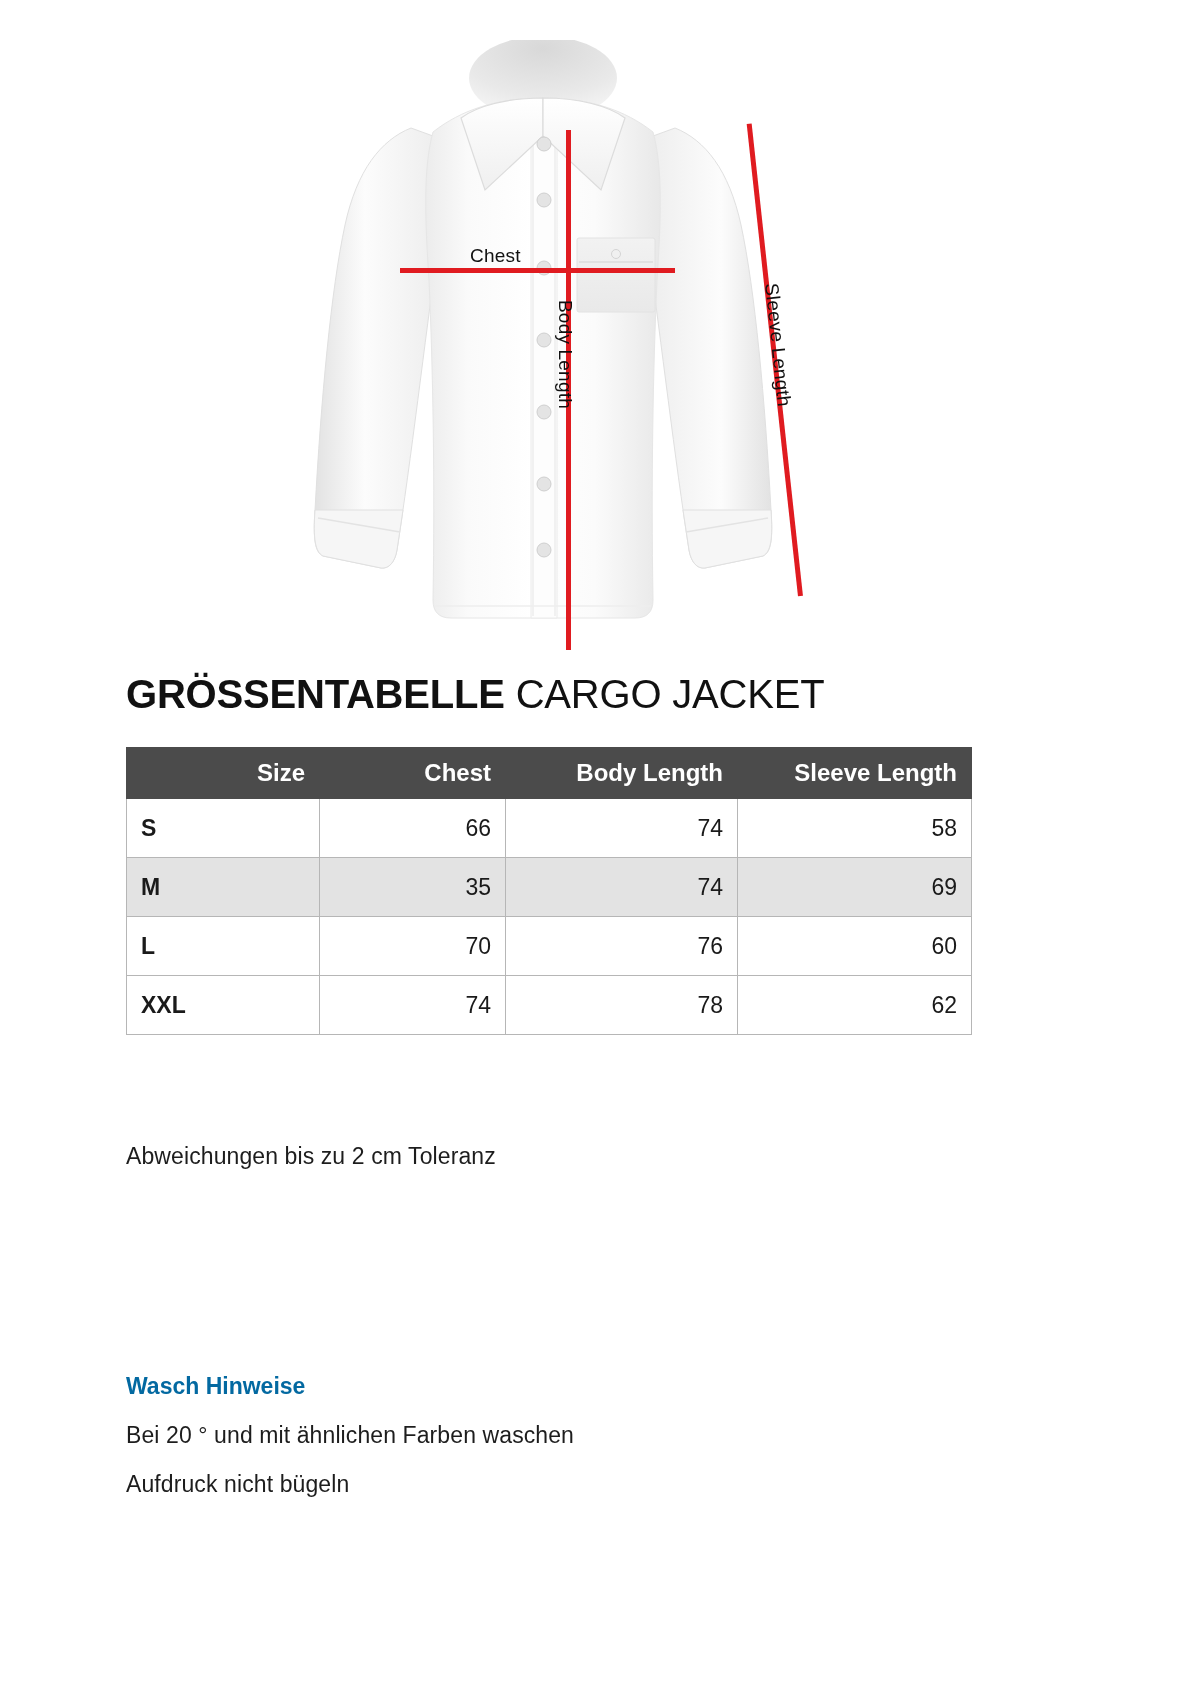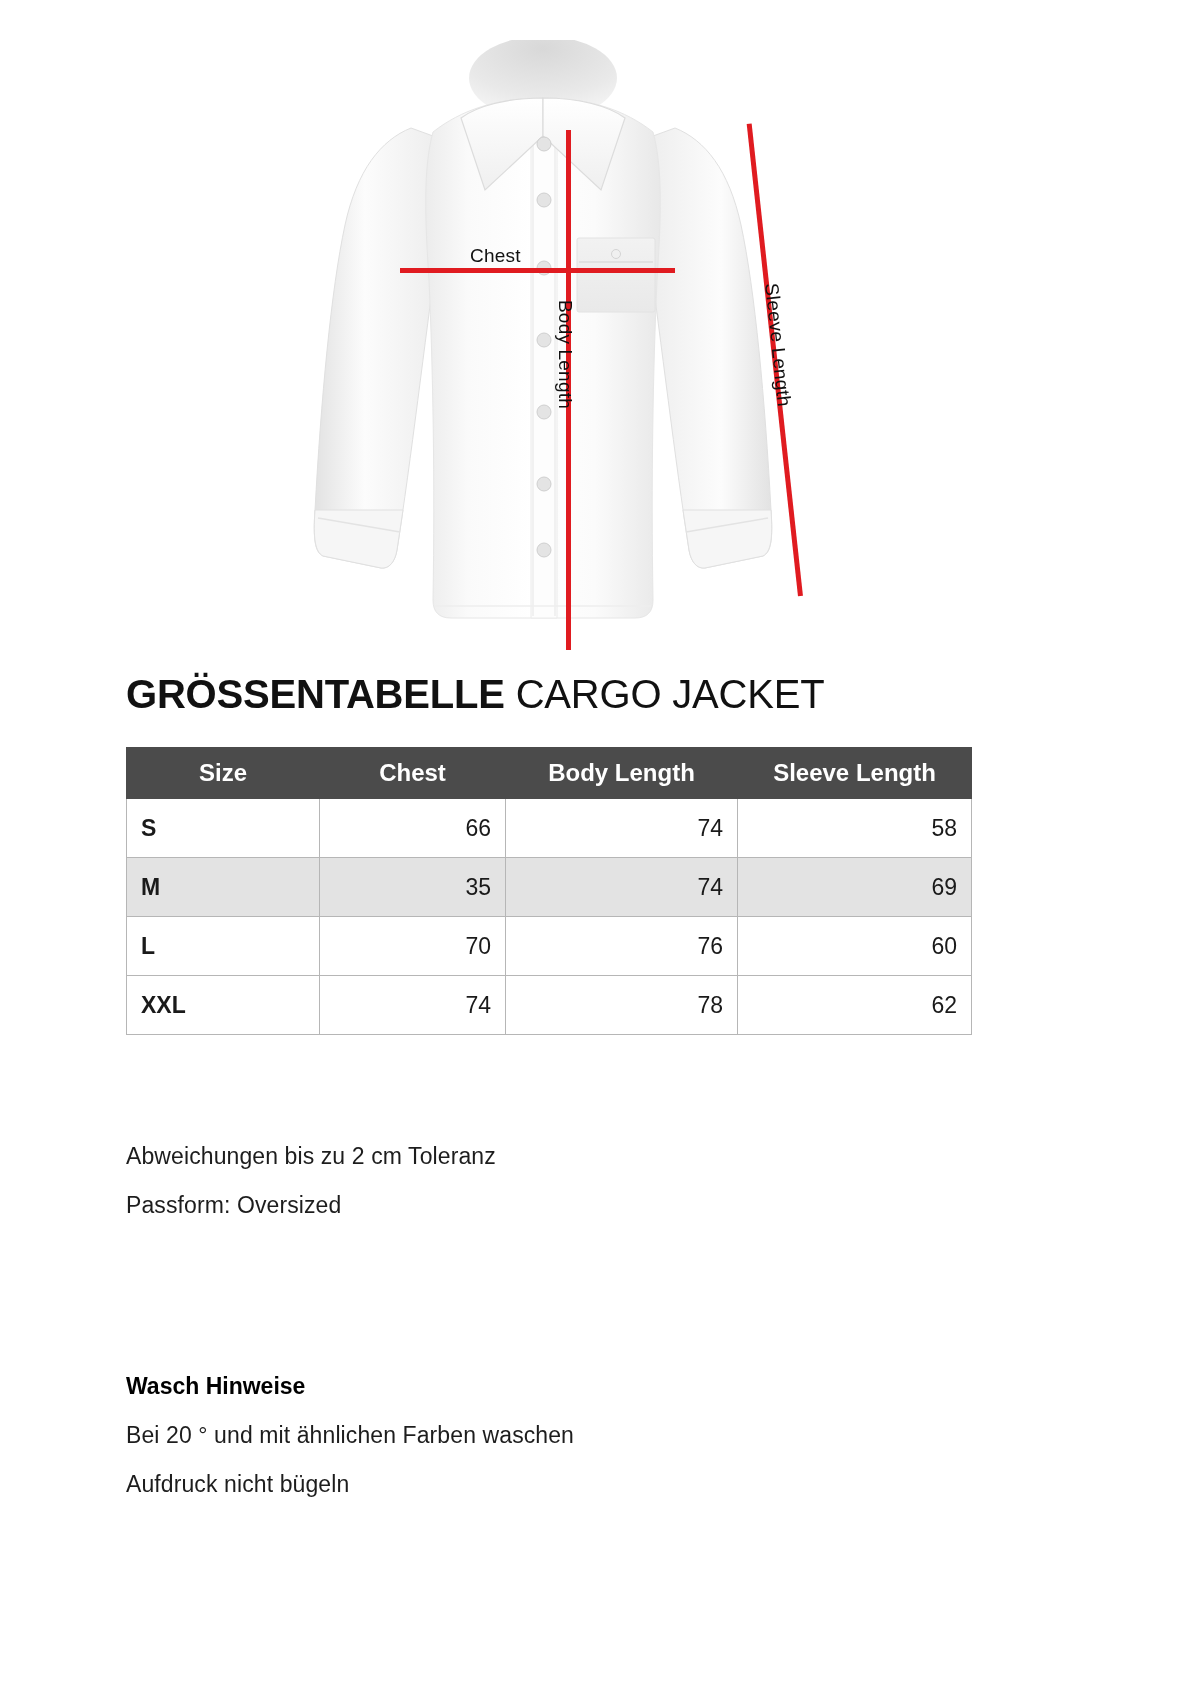--- a/index.html
+++ b/index.html
@@ -114,21 +114,21 @@
     border: 1px solid #b6b6b6;
     height: 58px;
     padding: 0 14px;
     font-size: 23px;
     vertical-align: middle;
   }
   .size-table thead th {
     background: #4b4b4b;
     color: #ffffff;
     font-weight: bold;
-    text-align: center;
+    text-align: right;
     border-color: #4b4b4b;
     height: 50px;
     font-size: 24px;
   }
   .size-table col.c-size { width: 193px; }
   .size-table col.c-chest { width: 186px; }
   .size-table col.c-body { width: 232px; }
   .size-table col.c-sleeve { width: 234px; }
 
   .size-table tbody tr.odd td { background: #ffffff; }
@@ -158,21 +158,21 @@
 
   .wash {
     position: absolute;
     left: 126px;
     top: 1373px;
     width: 700px;
   }
   .wash .wash-title {
     font-size: 23px;
     font-weight: bold;
-    color: #000000;
+    color: #0369a1;
     margin-bottom: 22px;
   }
   .wash .wash-line {
     font-size: 23px;
     color: #1d1d1d;
     margin-bottom: 22px;
     letter-spacing: 0.1px;
   }
 </style>
 </head>
@@ -313,20 +313,19 @@
       <td class="size-cell">XXL</td>
       <td class="num">74</td>
       <td class="num">78</td>
       <td class="num">62</td>
     </tr>
   </tbody>
 </table>
 
 <div class="notes">
   <div class="note-line">Abweichungen bis zu 2 cm Toleranz</div>
-  <div class="note-line">Passform: Oversized</div>
 </div>
 
 <div class="wash">
   <div class="wash-title">Wasch Hinweise</div>
   <div class="wash-line">Bei 20 ° und mit ähnlichen Farben waschen</div>
   <div class="wash-line">Aufdruck nicht bügeln</div>
 </div>
 
 </body></html>

